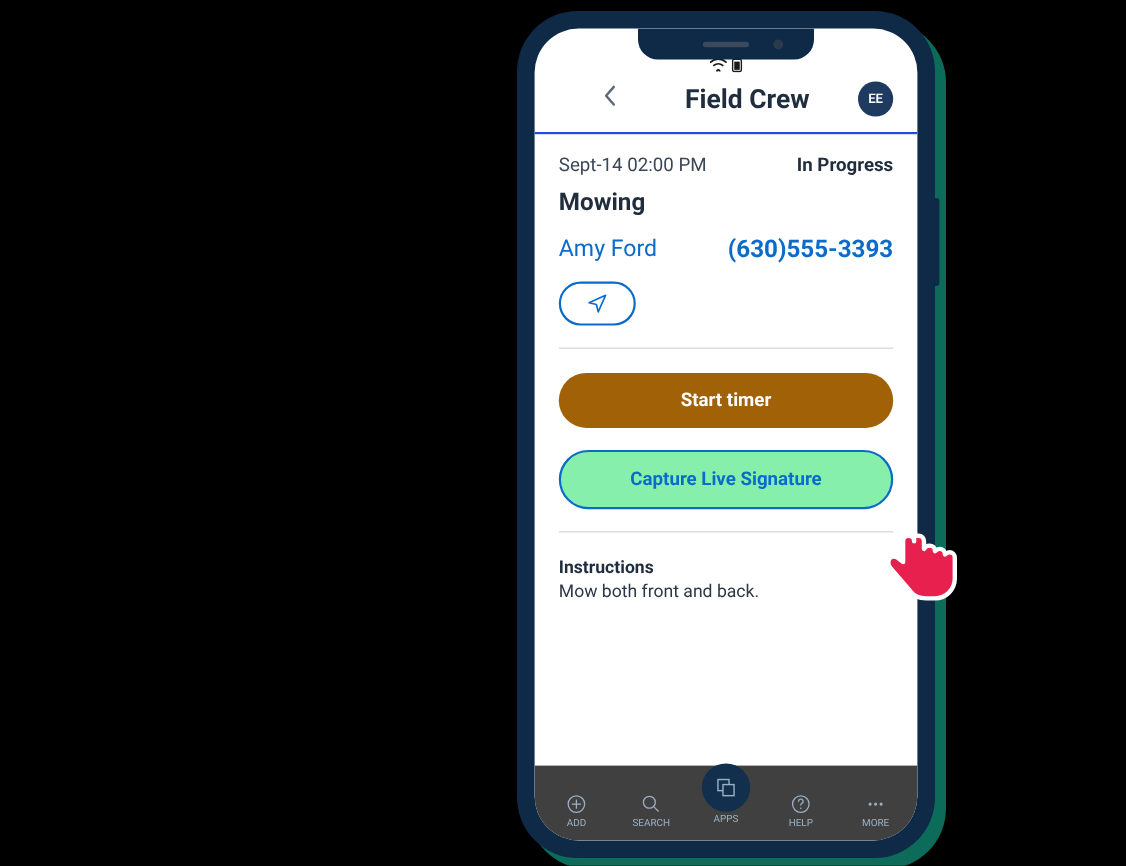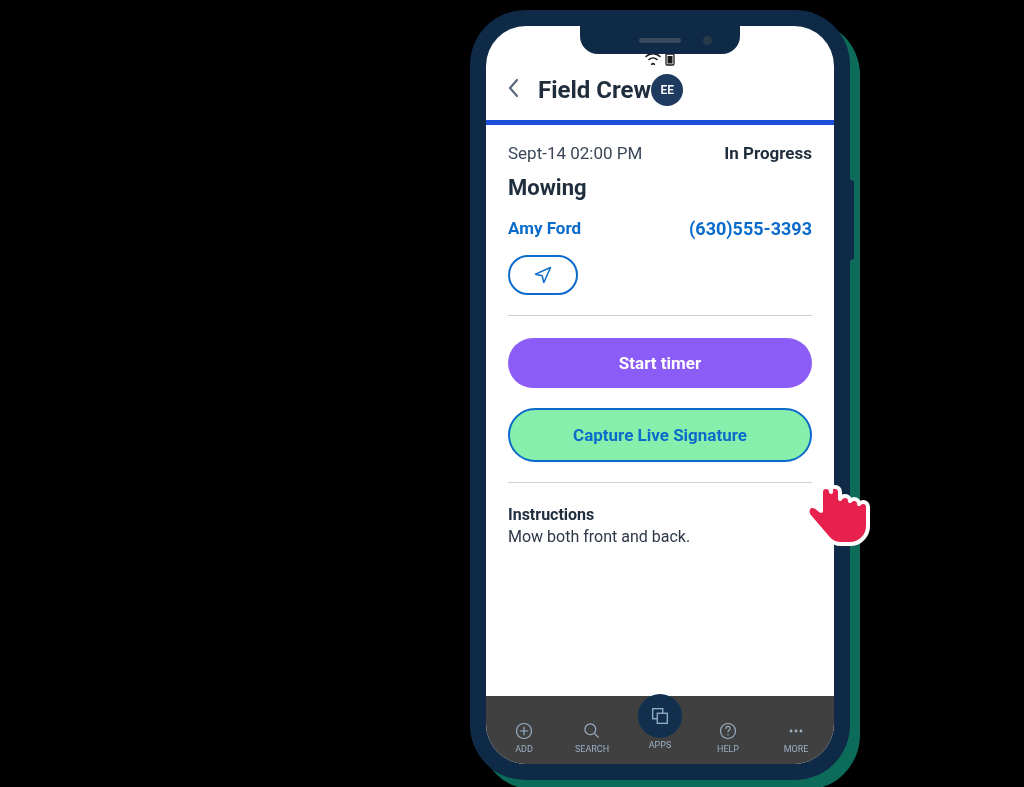--- a/index.html
+++ b/index.html
@@ -95,23 +95,24 @@
       flex-direction: column;
     }
     .status-icons {
       display: flex;
       align-items: center;
       gap: 4px;
     }
     .header {
       display: flex;
       align-items: center;
-      justify-content: flex-start;
+      justify-content: flex-end;
       padding: 12px 22px 14px;
-      border-bottom: 5px solid #1d4ed8;
+      border-bottom: 2px solid #1d4ed8;
+      gap: 44px;
     }
     .back-btn {
       width: 30px;
       font-size: 22px;
       color: #4a5568;
       cursor: pointer;
     }
     .header-title {
       font-size: 24px;
       font-weight: 700;
@@ -146,22 +147,22 @@
       font-size: 22px;
       font-weight: 700;
       color: #1f2d3d;
       margin-bottom: 18px;
     }
     .contact-row {
       display: flex;
       justify-content: space-between;
       margin-bottom: 16px;
     }
-    .contact-name { color: #0b6bcb; font-weight: 700; font-size: 17px; }
-    .contact-phone { color: #0b6bcb; font-weight: 700; font-size: 18px; }
+    .contact-name { color: #0b6bcb; font-weight: 400; font-size: 21px; }
+    .contact-phone { color: #0b6bcb; font-weight: 700; font-size: 22px; }
     .address-row {
       display: flex;
       justify-content: space-between;
       align-items: center;
       margin-bottom: 20px;
     }
     .address {
       font-size: 16px;
       color: #2d3748;
       line-height: 1.4;
@@ -181,21 +182,21 @@
       display: block;
       width: 100%;
       padding: 15px;
       border-radius: 28px;
       font-size: 17px;
       font-weight: 700;
       text-align: center;
       cursor: pointer;
       margin-bottom: 20px;
     }
-    .btn-primary { background: #8b5cf6; color: #fff; border: none; }
+    .btn-primary { background: #a16207; color: #fff; border: none; }
     .btn-outline { background: #86efac; color: #0b6bcb; border: 2px solid #0b6bcb; }
     .instructions-label { font-weight: 700; font-size: 16px; color: #1f2d3d; margin-bottom: 3px; }
     .instructions-text { font-size: 16px; color: #2d3748; }
     .bottom-nav {
       background: #404040;
       display: flex;
       justify-content: space-around;
       align-items: center;
       padding: 20px 4px 6px;
       position: relative;

